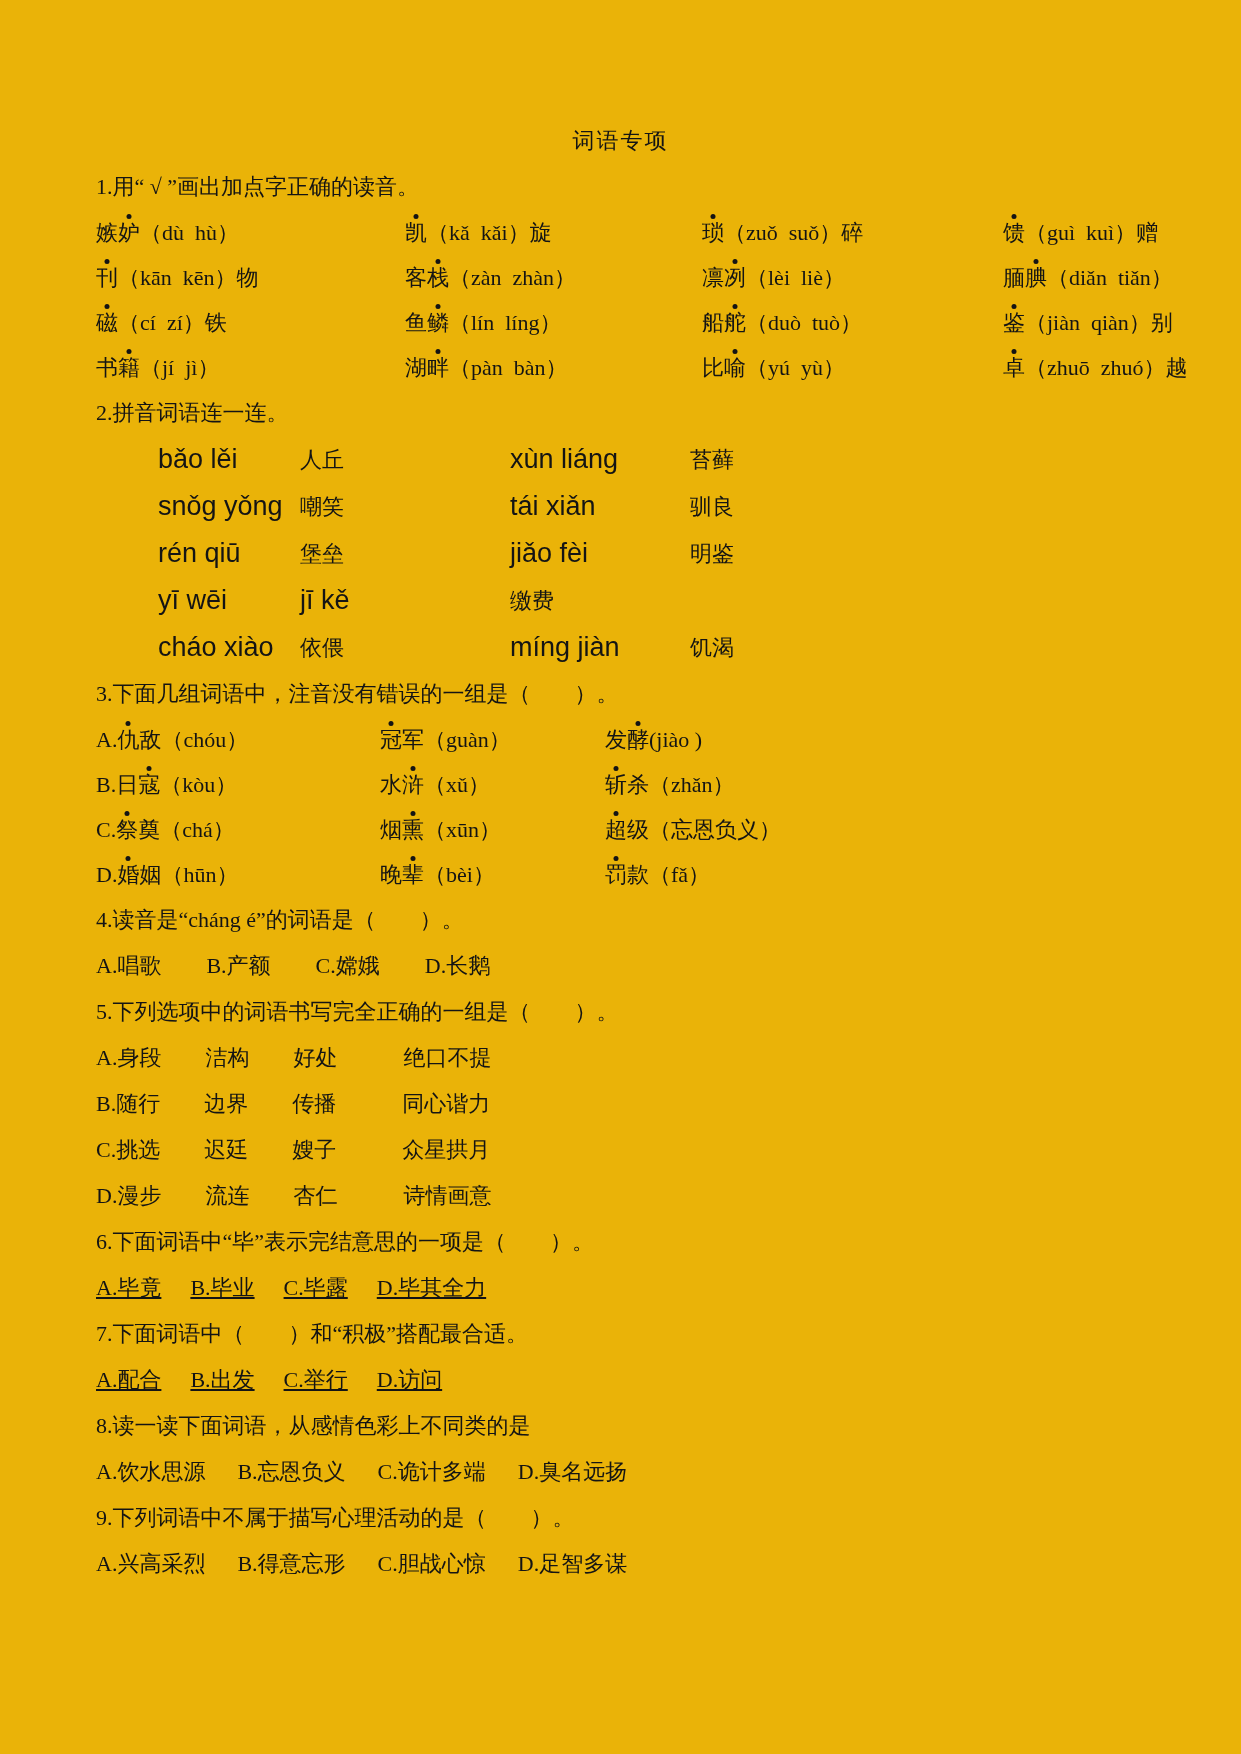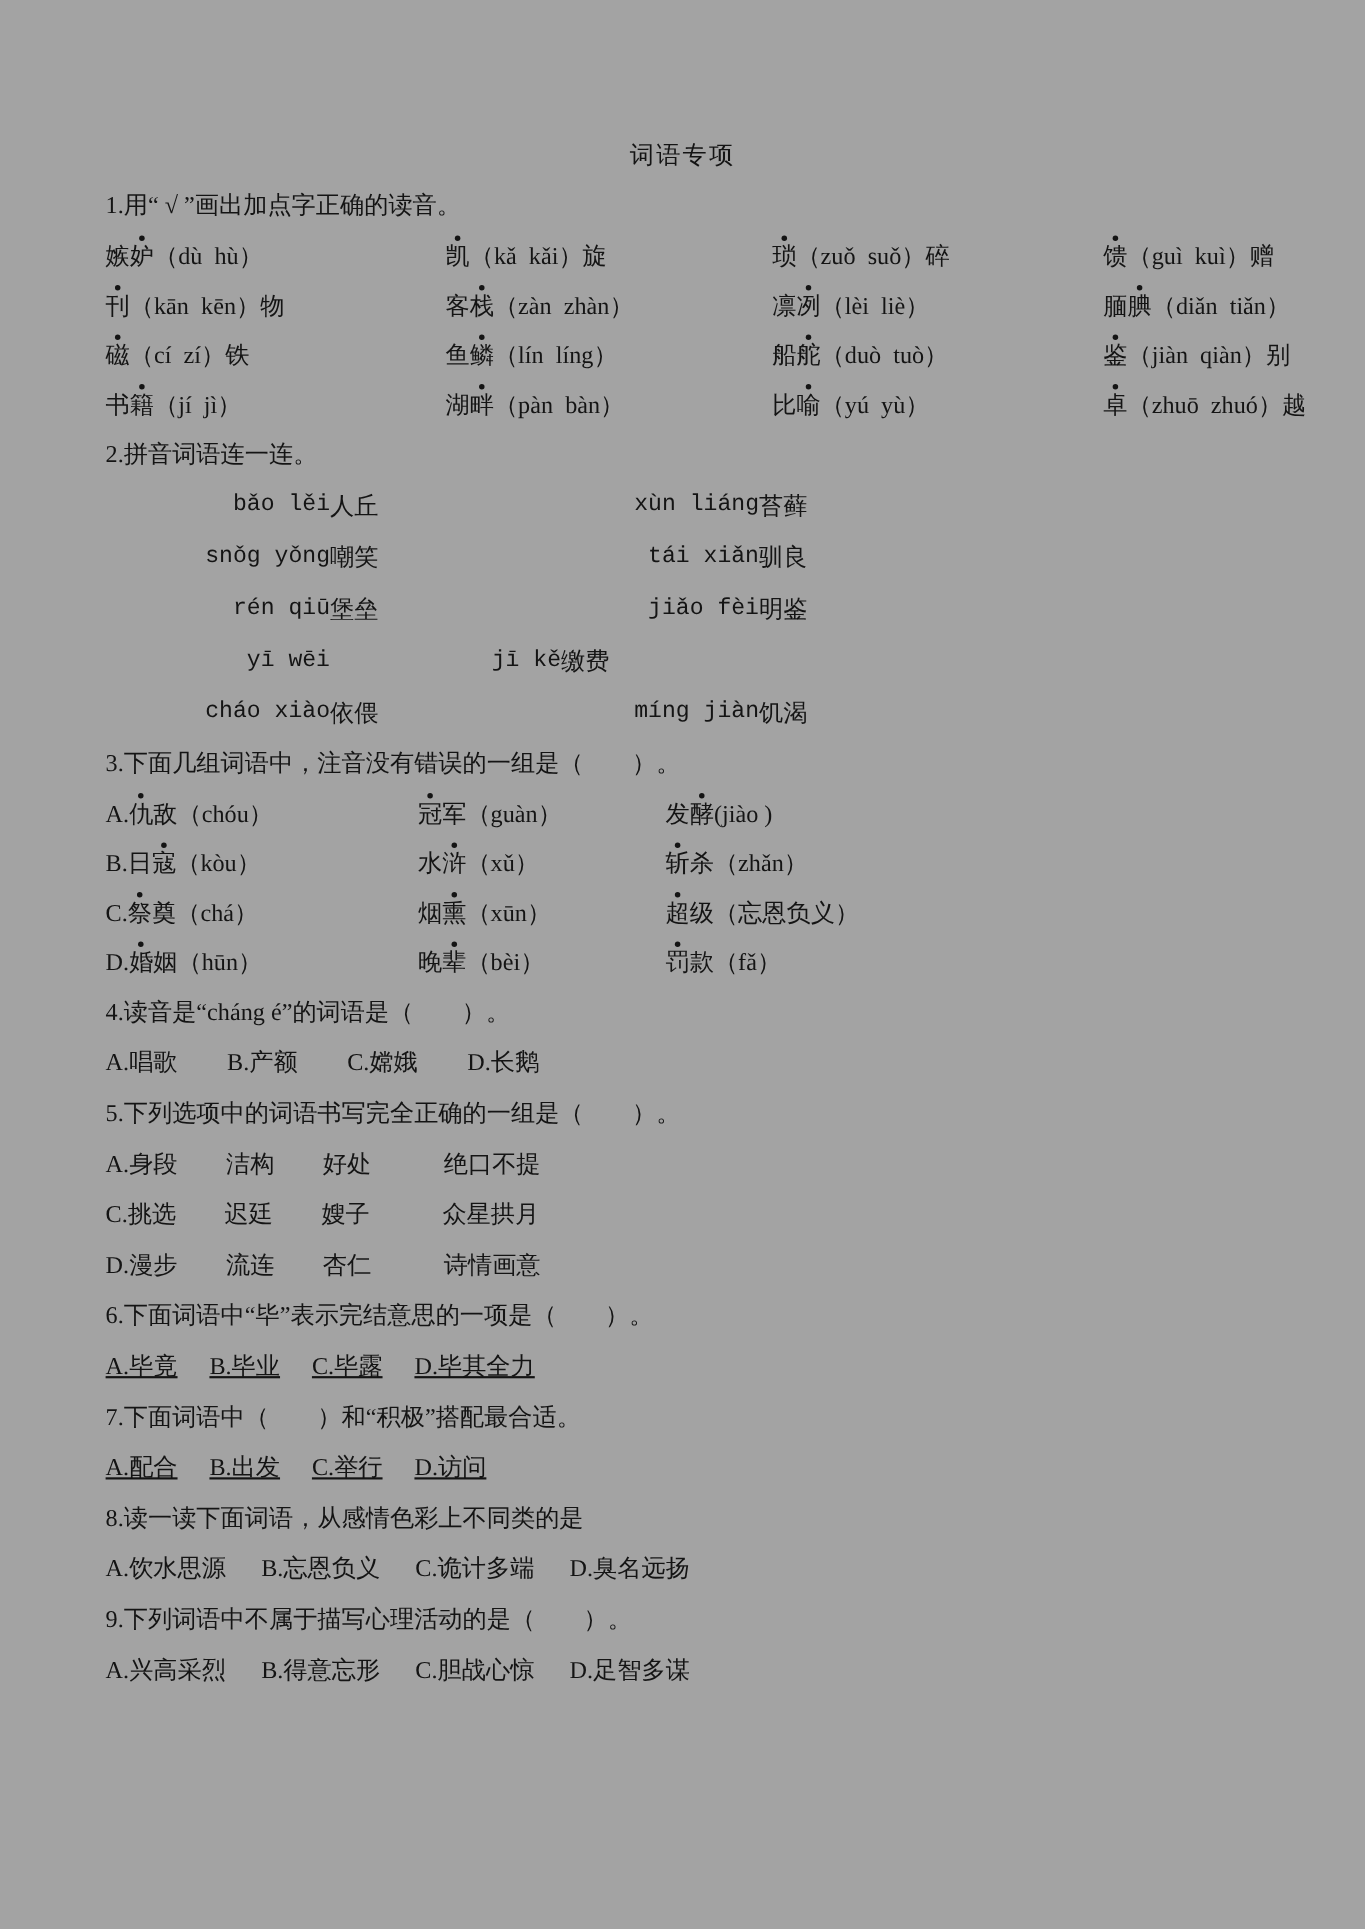--- a/index.html
+++ b/index.html
@@ -1,30 +1,30 @@
 <!DOCTYPE html>
 <html><head>
 <meta charset="utf-8">
 <style>
   html,body{margin:0;padding:0;background:#fff;}
   .page{
-    width:1241px;height:1754px;background:#a3a3a3;box-sizing:border-box;
+    width:1241px;height:1754px;background:#eab308;box-sizing:border-box;
     padding:118px 40px 0 96px;position:relative;overflow:hidden;
     font-family:"Liberation Serif","DejaVu Serif",serif;
     font-size:22px;color:#141414;
   }
   .title{line-height:46px;text-align:center;margin-right:56px;letter-spacing:2px;}
   .prompt{line-height:46px;white-space:pre;}
   .line{line-height:46px;white-space:pre;}
   .q1row{display:grid;grid-template-columns:264px 252px 256px auto;line-height:45px;white-space:pre;gap:45px;}
   .q2row{display:grid;grid-template-columns:142px 210px 180px auto;margin-left:62px;line-height:47px;white-space:pre;}
   .q3row{display:grid;grid-template-columns:284px 225px auto;line-height:45px;white-space:pre;}
   .opts{display:flex;line-height:46px;white-space:pre;}
   .g45{gap:45px;} .g30{gap:29px;text-decoration:underline;} .g38{gap:32px;}
-  .py{font-family:Liberation Mono, monospace;font-size:21px;text-align:right;}
+  .py{font-family:Liberation Sans, sans-serif;font-size:27px;}
   .item{white-space:pre;}
   .dotted{position:relative;}
   .dotted::before{
     content:"";position:absolute;width:5px;height:5px;border-radius:50%;
     background:#141414;top:-6px;left:50%;transform:translateX(-50%);
   }
 </style>
 </head>
 <body>
 
@@ -117,20 +117,21 @@
   <div class="prompt">4.读音是“cháng é”的词语是（　　）。</div>
   <div class="opts g45">
     <span>A.唱歌</span>
     <span>B.产额</span>
     <span>C.嫦娥</span>
     <span>D.长鹅</span>
   </div>
 
   <div class="prompt">5.下列选项中的词语书写完全正确的一组是（　　）。</div>
   <div class="line">A.身段　　洁构　　好处　　　绝口不提</div>
+  <div class="line">B.随行　　边界　　传播　　　同心谐力</div>
   <div class="line">C.挑选　　迟廷　　嫂子　　　众星拱月</div>
   <div class="line">D.漫步　　流连　　杏仁　　　诗情画意</div>
 
   <div class="prompt">6.下面词语中“毕”表示完结意思的一项是（　　）。</div>
   <div class="opts g30">
     <span>A.毕竟</span>
     <span>B.毕业</span>
     <span>C.毕露</span>
     <span>D.毕其全力</span>
   </div>

